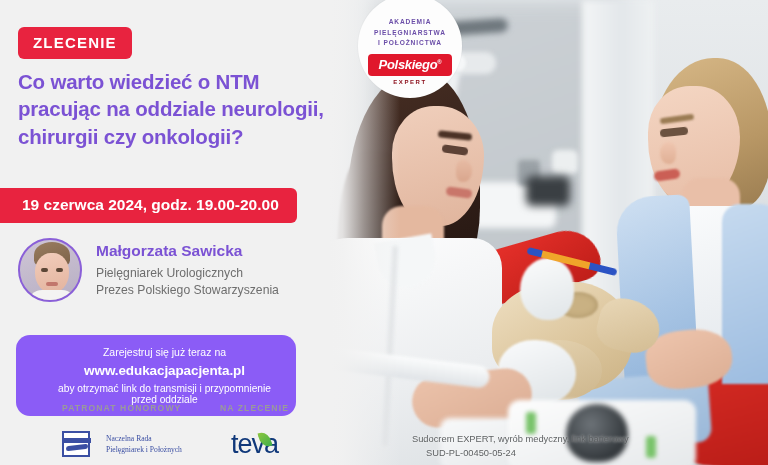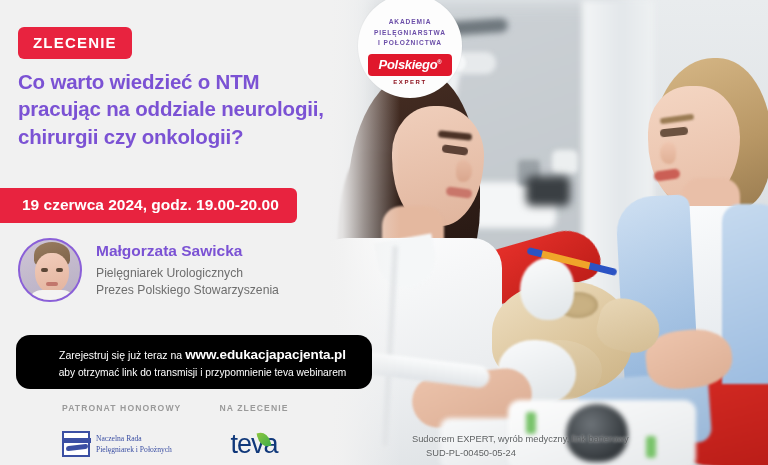--- a/index.html
+++ b/index.html
@@ -373,37 +373,37 @@
     background:#f4f3f2; border-radius: 14px 14px 0 0;
   }
   .speaker-name {
     color:#7b52d4; font-size: 15.5px; font-weight: bold; margin-top: 4px;
   }
   .speaker-role {
     color:#6e6e6e; font-size: 12.2px; line-height: 1.38; margin-top: 5px;
   }
 
   .register {
-    position:absolute; left:16px; top:335px; width:356px;
-    background:#000000; color:#fff;
+    position:absolute; left:16px; top:335px; width:280px;
+    background:#8b5cf6; color:#fff;
     border-radius: 14px;
     padding: 10px 12px 11px 29px;
     text-align:center;
   }
   .reg-line1 { font-size: 10.5px; line-height:1.5; }
   .reg-line1 b { font-size: 13.5px; font-weight: bold; letter-spacing: -0.1px; }
   .reg-line2 { font-size: 10.2px; margin-top: 2px; }
 
   .footer { position:absolute; left:0; top:403px; width:340px; }
   .foot-cols { display:flex; align-items:flex-start; padding-left: 62px; gap: 38px; }
   .foot-label {
     color:#9a9a9a; font-size: 8.6px; letter-spacing: 1.1px; font-weight: bold;
     margin-bottom: 18px;
   }
-  .nrpip { display:flex; align-items:center; gap: 6px; }
+  .nrpip { display:flex; align-items:center; gap: 16px; }
   .nrpip-mark {
     width: 28px; height: 26px; border: 2px solid #3b4fa3;
     position:relative; flex:none; background:#fff;
   }
   .nrpip-mark:before {
     content:""; position:absolute; left:-1px; top:5px; width:28px; height:5px;
     background:#3b4fa3;
   }
   .nrpip-mark:after {
     content:""; position:absolute; left:2px; top:12px; width:22px; height:5px;
@@ -553,21 +553,21 @@
           <div class="speaker-role">
             <div>Pielęgniarek Urologicznych</div>
             <div>Prezes Polskiego Stowarzyszenia</div>
           </div>
         </div>
       </div>
     </div>
 
     <div class="register">
       <div class="reg-line1"><span>Zarejestruj się już teraz na </span><b>www.edukacjapacjenta.pl</b></div>
-      <div class="reg-line2">aby otrzymać link do transmisji i przypomnienie teva webinarem</div>
+      <div class="reg-line2">aby otrzymać link do transmisji i przypomnienie przed oddziale</div>
     </div>
 
     <div class="footer">
       <div class="foot-cols">
         <div>
           <div class="foot-label">PATRONAT HONOROWY</div>
           <div class="nrpip">
             <div class="nrpip-mark"></div>
             <div class="nrpip-txt">
               <div>Naczelna Rada</div>

